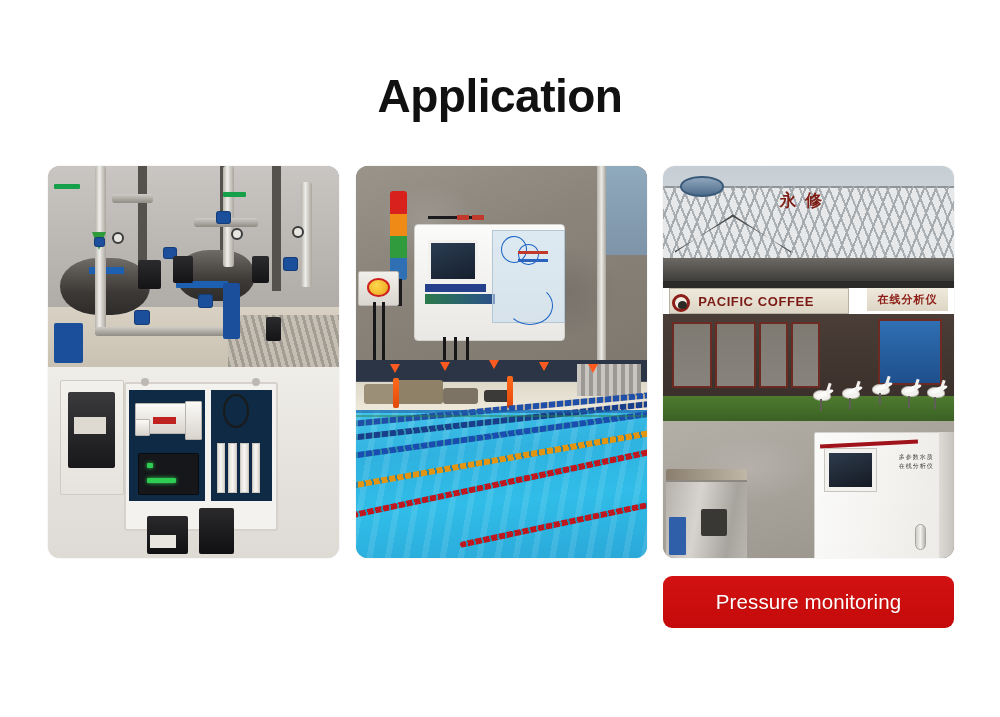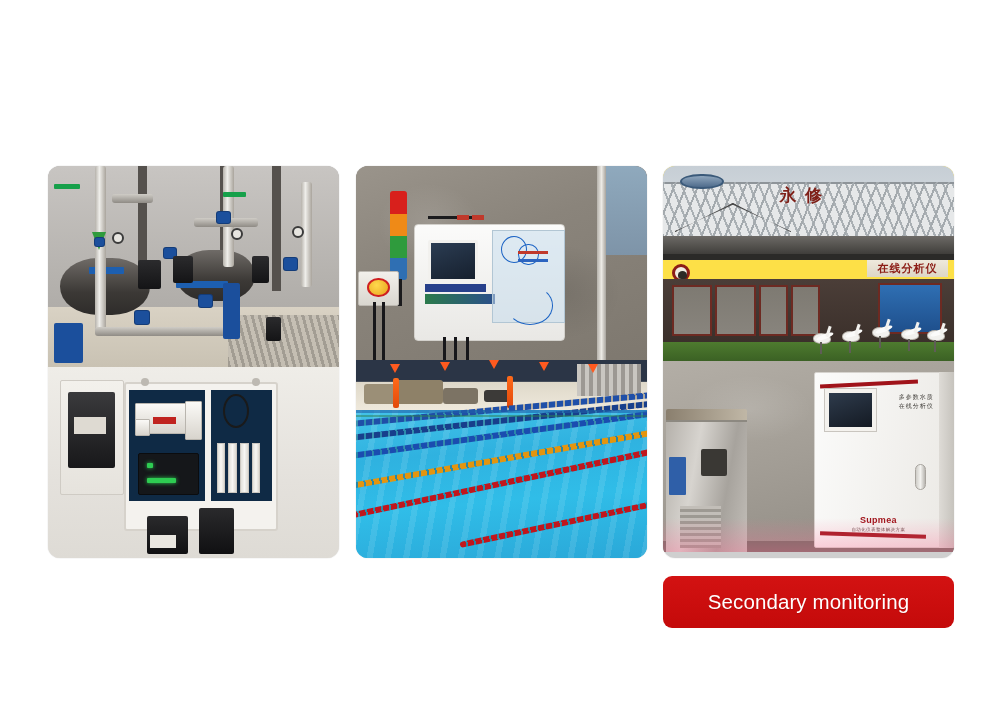--- a/index.html
+++ b/index.html
@@ -122,21 +122,21 @@
     background: repeating-linear-gradient(100deg, rgba(255,255,255,.10) 0 6px, rgba(255,255,255,0) 6px 18px); }
   .p-pool .lane { position:absolute; height:6px; border-radius:3px; transform-origin:left center; }
   .p-pool .lane.beads { background-image: repeating-linear-gradient(90deg, currentColor 0 6px, rgba(0,0,0,.25) 6px 8px); }
   .p-pool .bag { position:absolute; background:#9b8f77; border-radius:3px; }
   .p-pool .cone { position:absolute; width:6px; background:linear-gradient(180deg,#ff6a1a,#e2490b); border-radius:2px; }
   .p-pool .flag { position:absolute; width:0;height:0;border-left:5px solid transparent;border-right:5px solid transparent;border-top:9px solid #ff5a1f; }
   .p-pool .stand { position:absolute; right:2%; top:2%; width:22%; height:16%;
     background: repeating-linear-gradient(90deg,#c9c6c1 0 4px,#9c9893 4px 8px); }
 
   
-  .p-shop { height: 195px; background:#fde047;padding-left:29px; }
+  .p-shop { height: 255px; background:#ffffff;padding-left:29px; }
   .p-shop .sky { position:absolute; left:0; right:0; top:0; height:40%; background:linear-gradient(180deg,#c6ced5,#dfe3e6); }
   .p-shop .truss { position:absolute; left:0; right:0; top:8%; height:30%;
     background: repeating-linear-gradient(68deg,#aab0b4 0 2px,#e6e8e9 2px 9px);
     border-top:2px solid #8e9499; border-bottom:2px solid #8e9499; }
   .p-shop .truss2 { position:absolute; left:0; right:0; top:8%; height:30%;
     background: repeating-linear-gradient(112deg,#a4aaae 0 2px, rgba(255,255,255,0) 2px 11px); }
   .p-shop .gable { position:absolute; left:4%; top:19%; width:40%; height:15%;
     border-left:2px solid #4a4a4a; border-top:2px solid #4a4a4a;
     transform: none; clip-path: polygon(0 100%,50% 0,100% 100%,100% 96%,50% 6%,0 96%);
     background:#4a4a4a; }
@@ -192,20 +192,21 @@
   .p-supm .brand { position:absolute; left:0; right:0; bottom:13%; text-align:center; color:#a0131a; font-weight:bold; font-size:9px; letter-spacing:.3px; }
   .p-supm .brand-sub { position:absolute; left:0; right:0; bottom:9%; text-align:center; color:#6a4a4a; font-size:4.5px; letter-spacing:.4px; }
   .p-supm .pinkglow { position:absolute; left:0; right:0; bottom:0; height:18%;
     background:linear-gradient(180deg, rgba(255,120,160,0), rgba(255,110,150,.35)); }
 </style>
 </head>
 <body>
 
 <div class="page">
 
+  <div class="title">Application</div>
 
   <div class="columns">
 
     <div class="column">
       <div class="photo-stack">
 
         <div class="photo p-pump">
           <div class="wall"></div>
           <div class="floor"></div>
           <div class="grate"></div>
@@ -342,20 +343,23 @@
 
         <div class="photo p-shop">
           <div class="sky"></div>
           <div class="truss"></div>
           <div class="truss2"></div>
           <div class="gable"></div>
           <div class="cn-roof" style="left:40%;">永 修</div>
           <div style="position:absolute; left:6%; top:4%; width:15%; height:8%; border:2px solid #3b5a7a; border-radius:50%; background:linear-gradient(180deg,#8fa6bd,#4f6c8c);"></div>
           <div class="roof"></div>
           <div class="eave"></div>
+          <div class="signboard">
+            <span class="signtext">PACIFIC COFFEE</span>
+          </div>
           <div class="logo-c"></div>
           <div class="cn-sign">在线分析仪</div>
           <div class="facade"></div>
           <div class="window" style="left:3%; top:61%; width:14%; height:26%;"></div>
           <div class="window" style="left:18%; top:61%; width:14%; height:26%;"></div>
           <div class="window" style="left:33%; top:61%; width:10%; height:26%;"></div>
           <div class="window" style="left:44%; top:61%; width:10%; height:26%;"></div>
           <div class="bluewin"></div>
           <div class="grass"></div>
           <div class="crane" style="left:52%;">
@@ -408,17 +412,17 @@
             </div>
             <div class="handle"></div>
             <div class="brand">Supmea</div>
             <div class="brand-sub">自动化仪表整体解决方案</div>
           </div>
           <div class="side"></div>
           <div class="pinkglow"></div>
         </div>
 
       </div>
-      <div class="label-pill">Secondary monitoring</div>
+      <div class="label-pill">Pressure monitoring</div>
     </div>
 
   </div>
 </div>
 
 </body></html>

